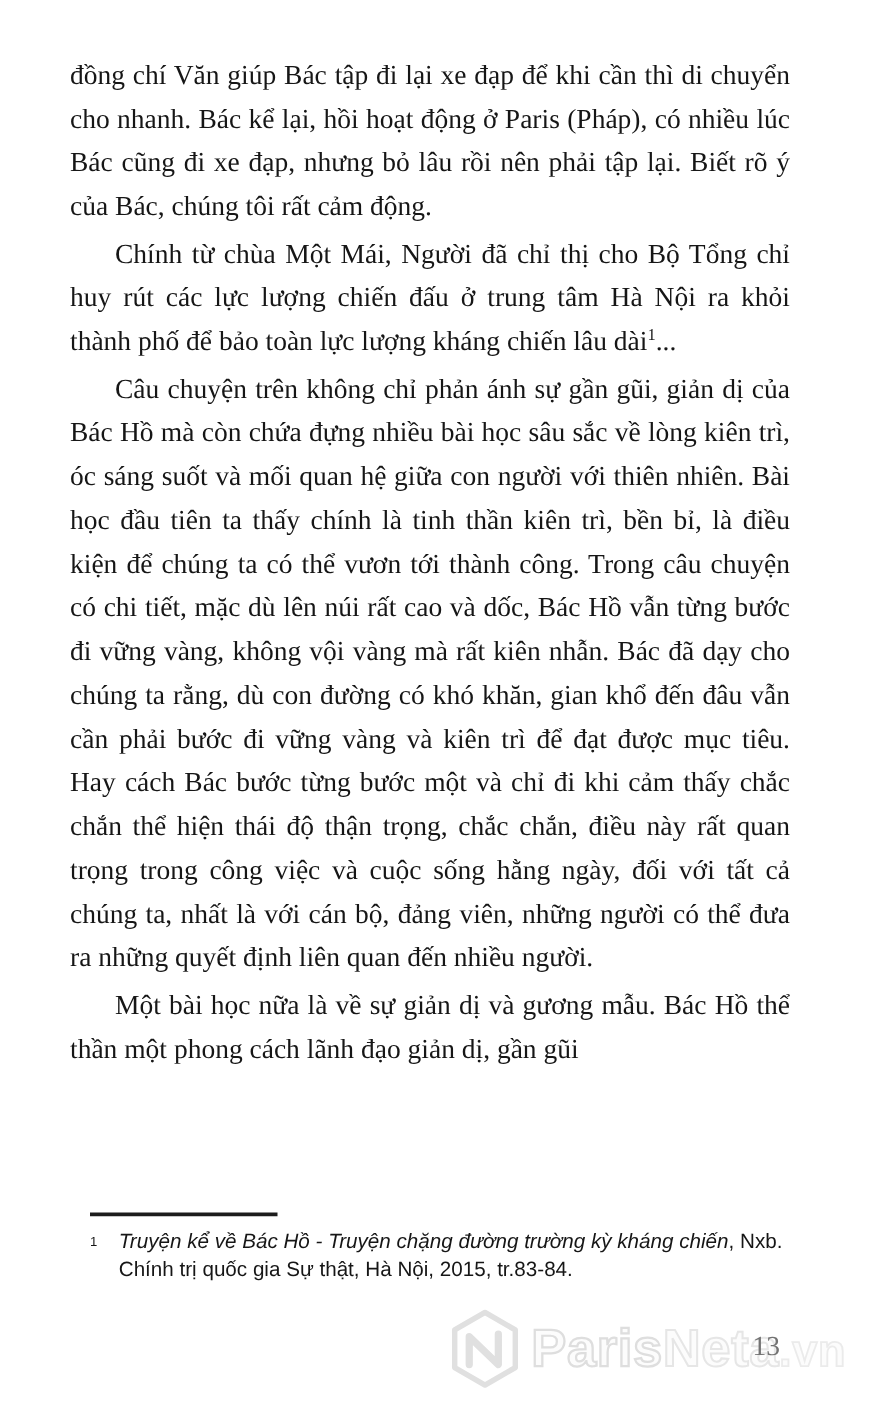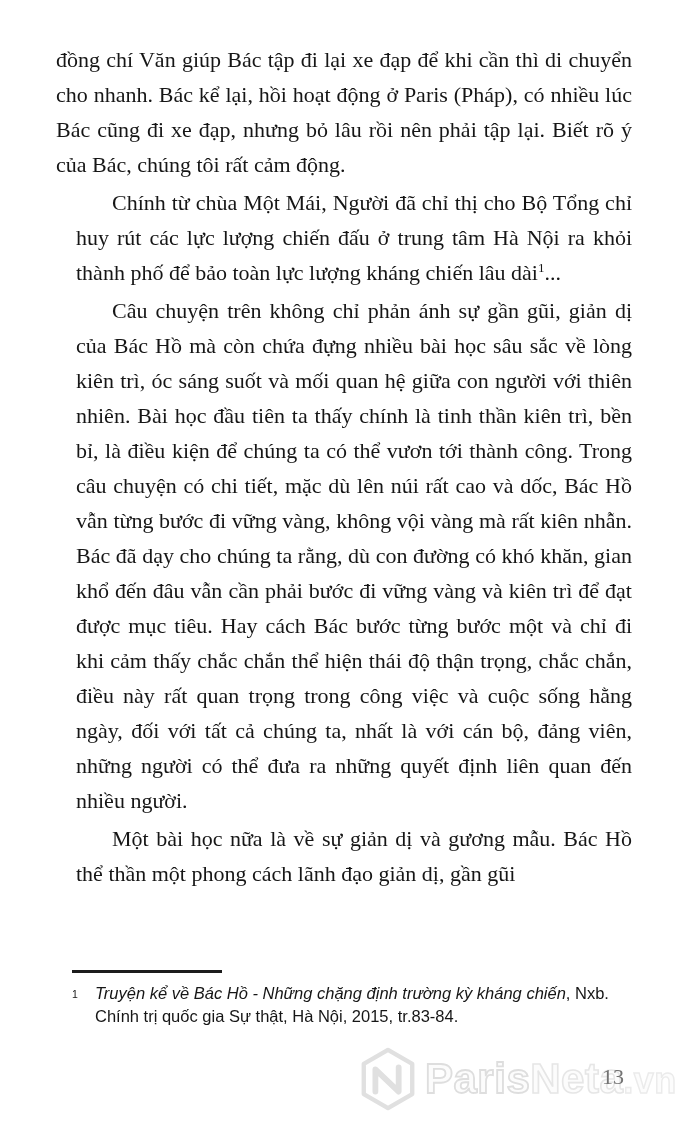--- a/index.html
+++ b/index.html
@@ -24,21 +24,20 @@
     font-size: 22px;
     line-height: 35px;
     color: #161616;
     text-align: justify;
   }
   .para {
     margin: 0 0 3px 0;
   }
   .para.indent {
     text-indent: 36px;
-    margin-left: 20px;
   }
   .fn-ref {
     font-size: 0.6em;
     vertical-align: super;
     line-height: 0;
   }
   
   .footnote {
     position: absolute;
     left: 56px;
@@ -118,21 +117,21 @@
     <p class="para">đồng chí Văn giúp Bác tập đi lại xe đạp để khi cần thì di chuyển cho nhanh. Bác kể lại, hồi hoạt động ở Paris (Pháp), có nhiều lúc Bác cũng đi xe đạp, nhưng bỏ lâu rồi nên phải tập lại. Biết rõ ý của Bác, chúng tôi rất cảm động.</p>
     <p class="para indent"><span>Chính từ chùa Một Mái, Người đã chỉ thị cho Bộ Tổng chỉ huy rút các lực lượng chiến đấu ở trung tâm Hà Nội ra khỏi thành phố để bảo toàn lực lượng kháng chiến lâu dài</span><sup class="fn-ref">1</sup><span>...</span></p>
     <p class="para indent">Câu chuyện trên không chỉ phản ánh sự gần gũi, giản dị của Bác Hồ mà còn chứa đựng nhiều bài học sâu sắc về lòng kiên trì, óc sáng suốt và mối quan hệ giữa con người với thiên nhiên. Bài học đầu tiên ta thấy chính là tinh thần kiên trì, bền bỉ, là điều kiện để chúng ta có thể vươn tới thành công. Trong câu chuyện có chi tiết, mặc dù lên núi rất cao và dốc, Bác Hồ vẫn từng bước đi vững vàng, không vội vàng mà rất kiên nhẫn. Bác đã dạy cho chúng ta rằng, dù con đường có khó khăn, gian khổ đến đâu vẫn cần phải bước đi vững vàng và kiên trì để đạt được mục tiêu. Hay cách Bác bước từng bước một và chỉ đi khi cảm thấy chắc chắn thể hiện thái độ thận trọng, chắc chắn, điều này rất quan trọng trong công việc và cuộc sống hằng ngày, đối với tất cả chúng ta, nhất là với cán bộ, đảng viên, những người có thể đưa ra những quyết định liên quan đến nhiều người.</p>
     <p class="para indent">Một bài học nữa là về sự giản dị và gương mẫu. Bác Hồ thể thần một phong cách lãnh đạo giản dị, gần gũi</p>
   </div>
 
   <div class="footnote">
     <div class="fn-rule"></div>
     <div class="fn-body">
       <span class="fn-marker">1</span>
-      <span class="fn-text"><span class="fn-title">Truyện kể về Bác Hồ - Những chặng định trường kỳ kháng chiến</span><span>, Nxb. Chính trị quốc gia Sự thật, Hà Nội, 2015, tr.83-84.</span></span>
+      <span class="fn-text"><span class="fn-title">Truyện kể về Bác Hồ - Truyện chặng đường trường kỳ kháng chiến</span><span>, Nxb. Chính trị quốc gia Sự thật, Hà Nội, 2015, tr.83-84.</span></span>
     </div>
   </div>
 
   <div class="watermark">
     <svg class="wm-logo" viewBox="0 0 60 66" xmlns="http://www.w3.org/2000/svg">
       <path d="M30 3 L55 17.5 L55 48.5 L30 63 L5 48.5 L5 17.5 Z" fill="none" stroke="#e0e0e0" stroke-width="4.5" stroke-linejoin="round"></path>
       <path d="M17 46 L17 23 L41 46 L41 21" fill="none" stroke="#e0e0e0" stroke-width="6" stroke-linejoin="round" stroke-linecap="round"></path>
     </svg>
     <span class="wm-text"><span class="wm-neta">Paris</span><span class="wm-books">Neta</span><span class="wm-vn">.vn</span></span>
   </div>

